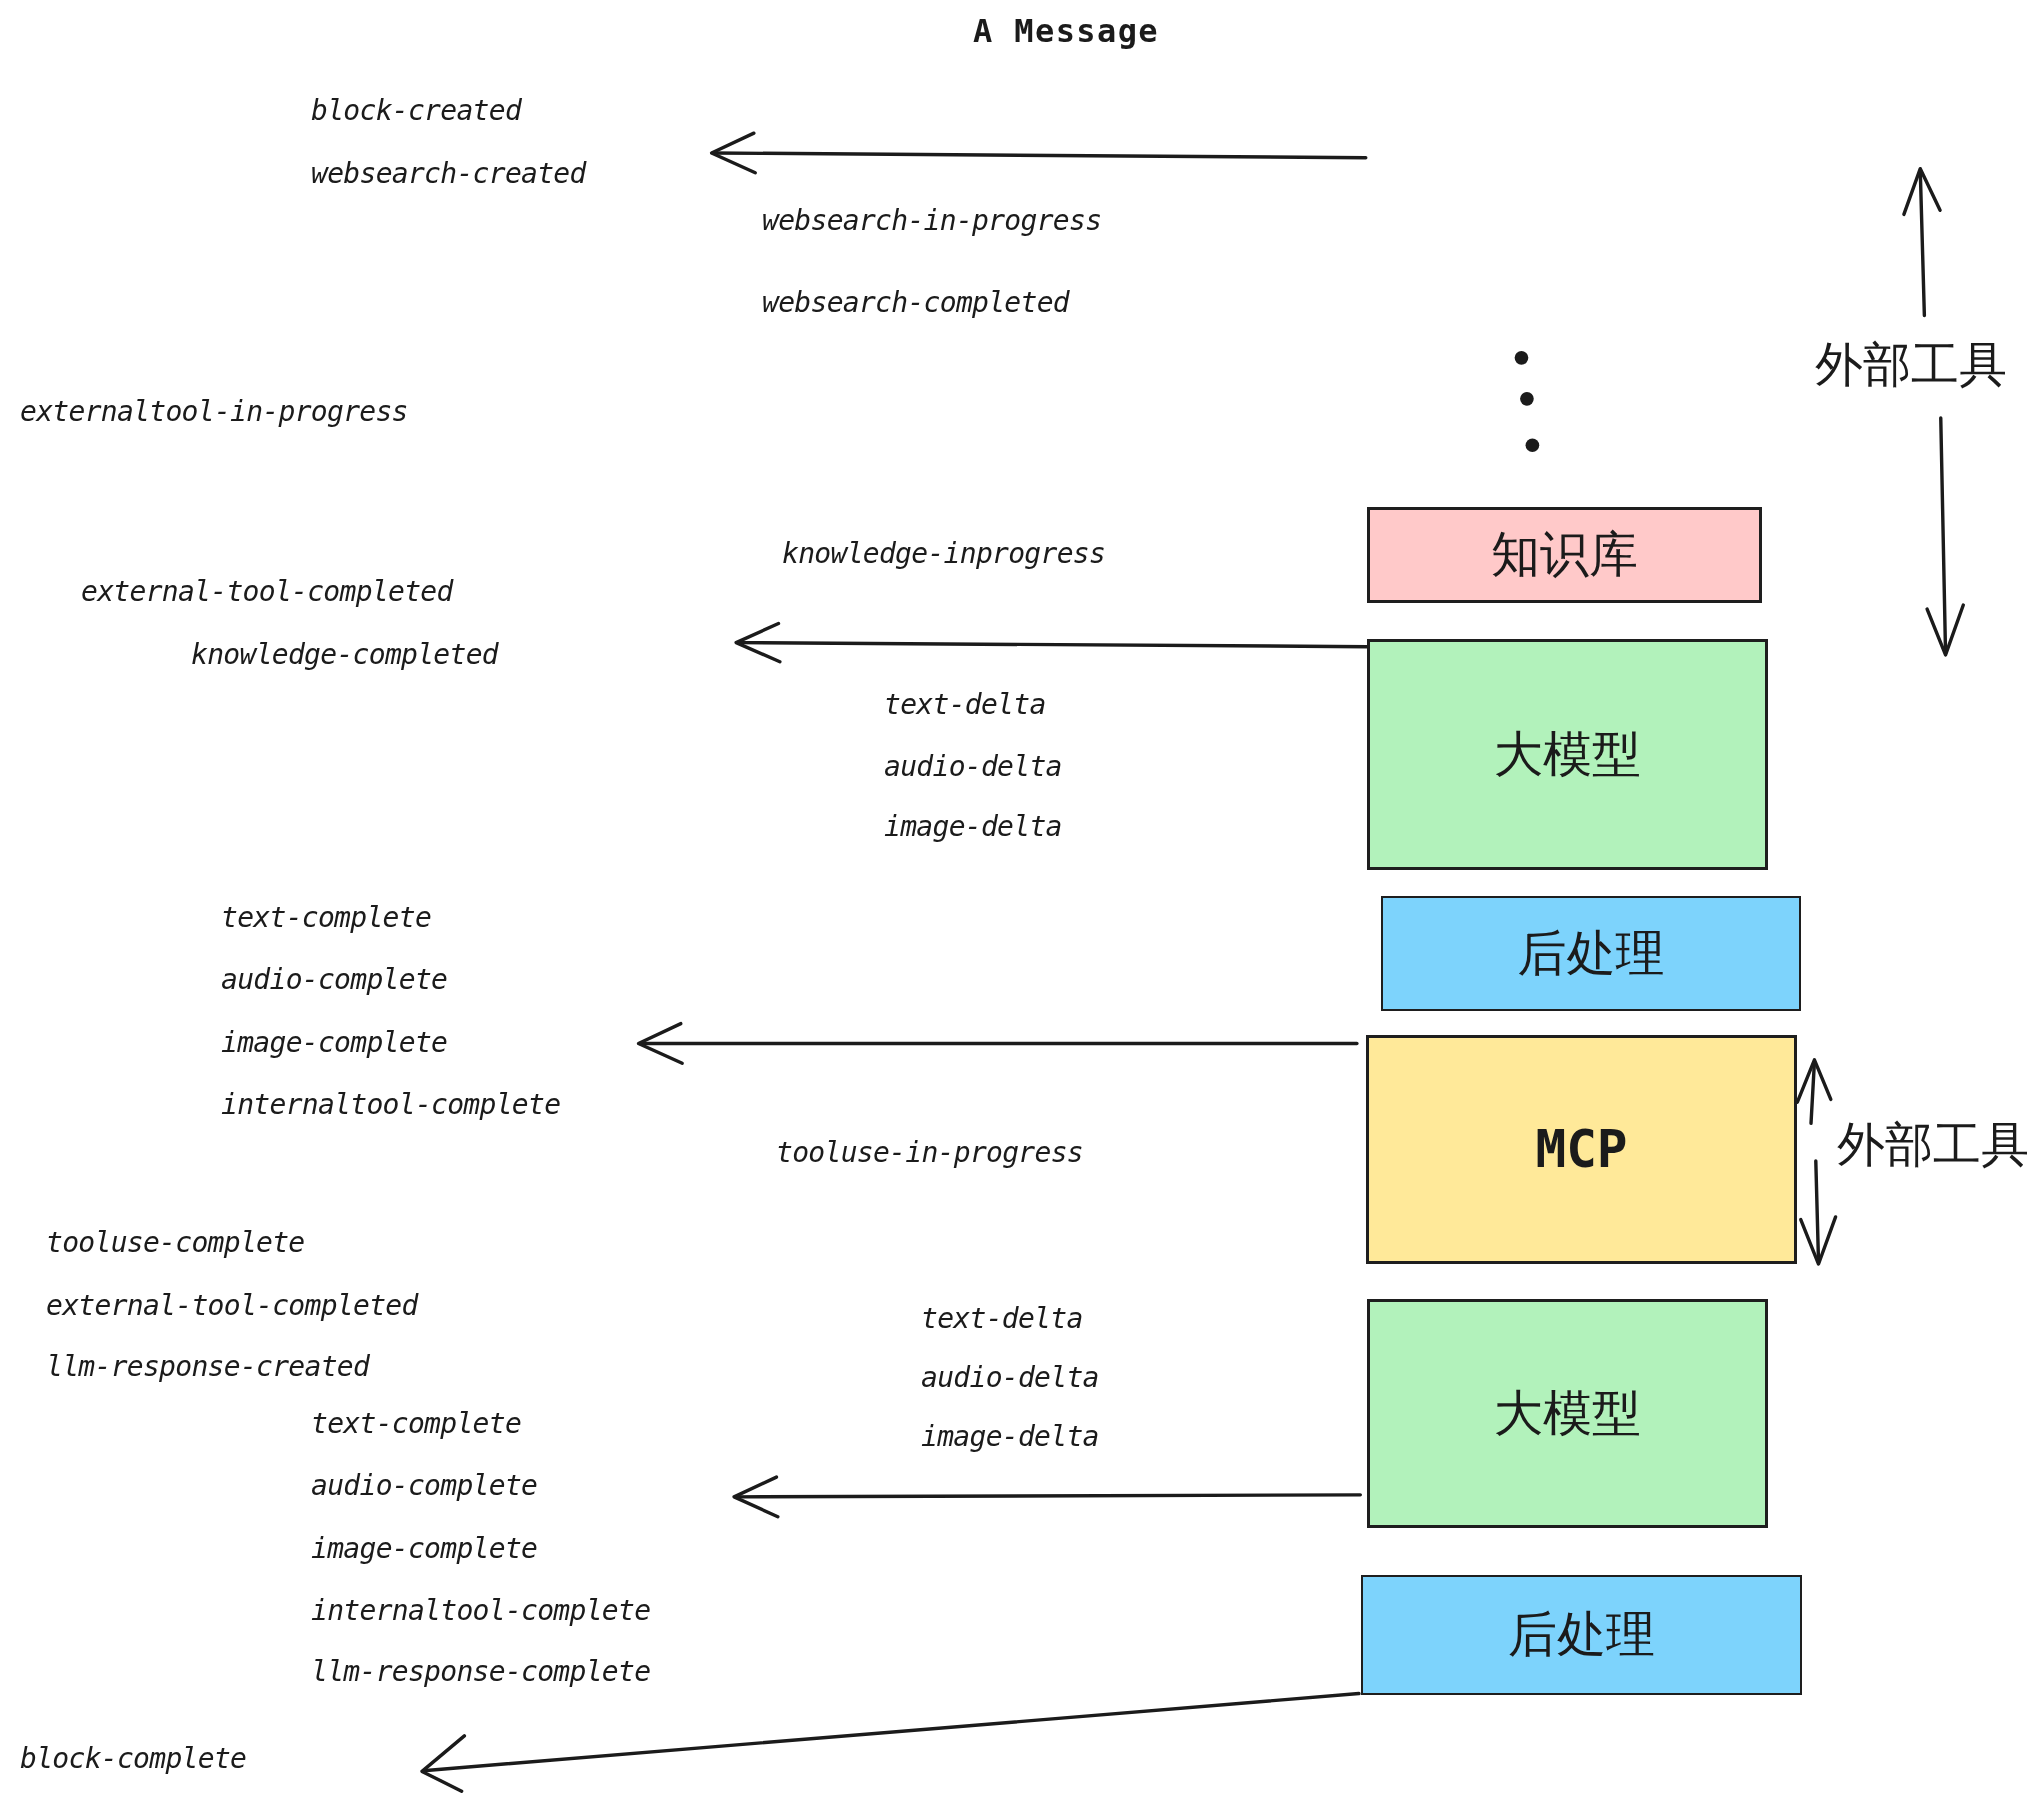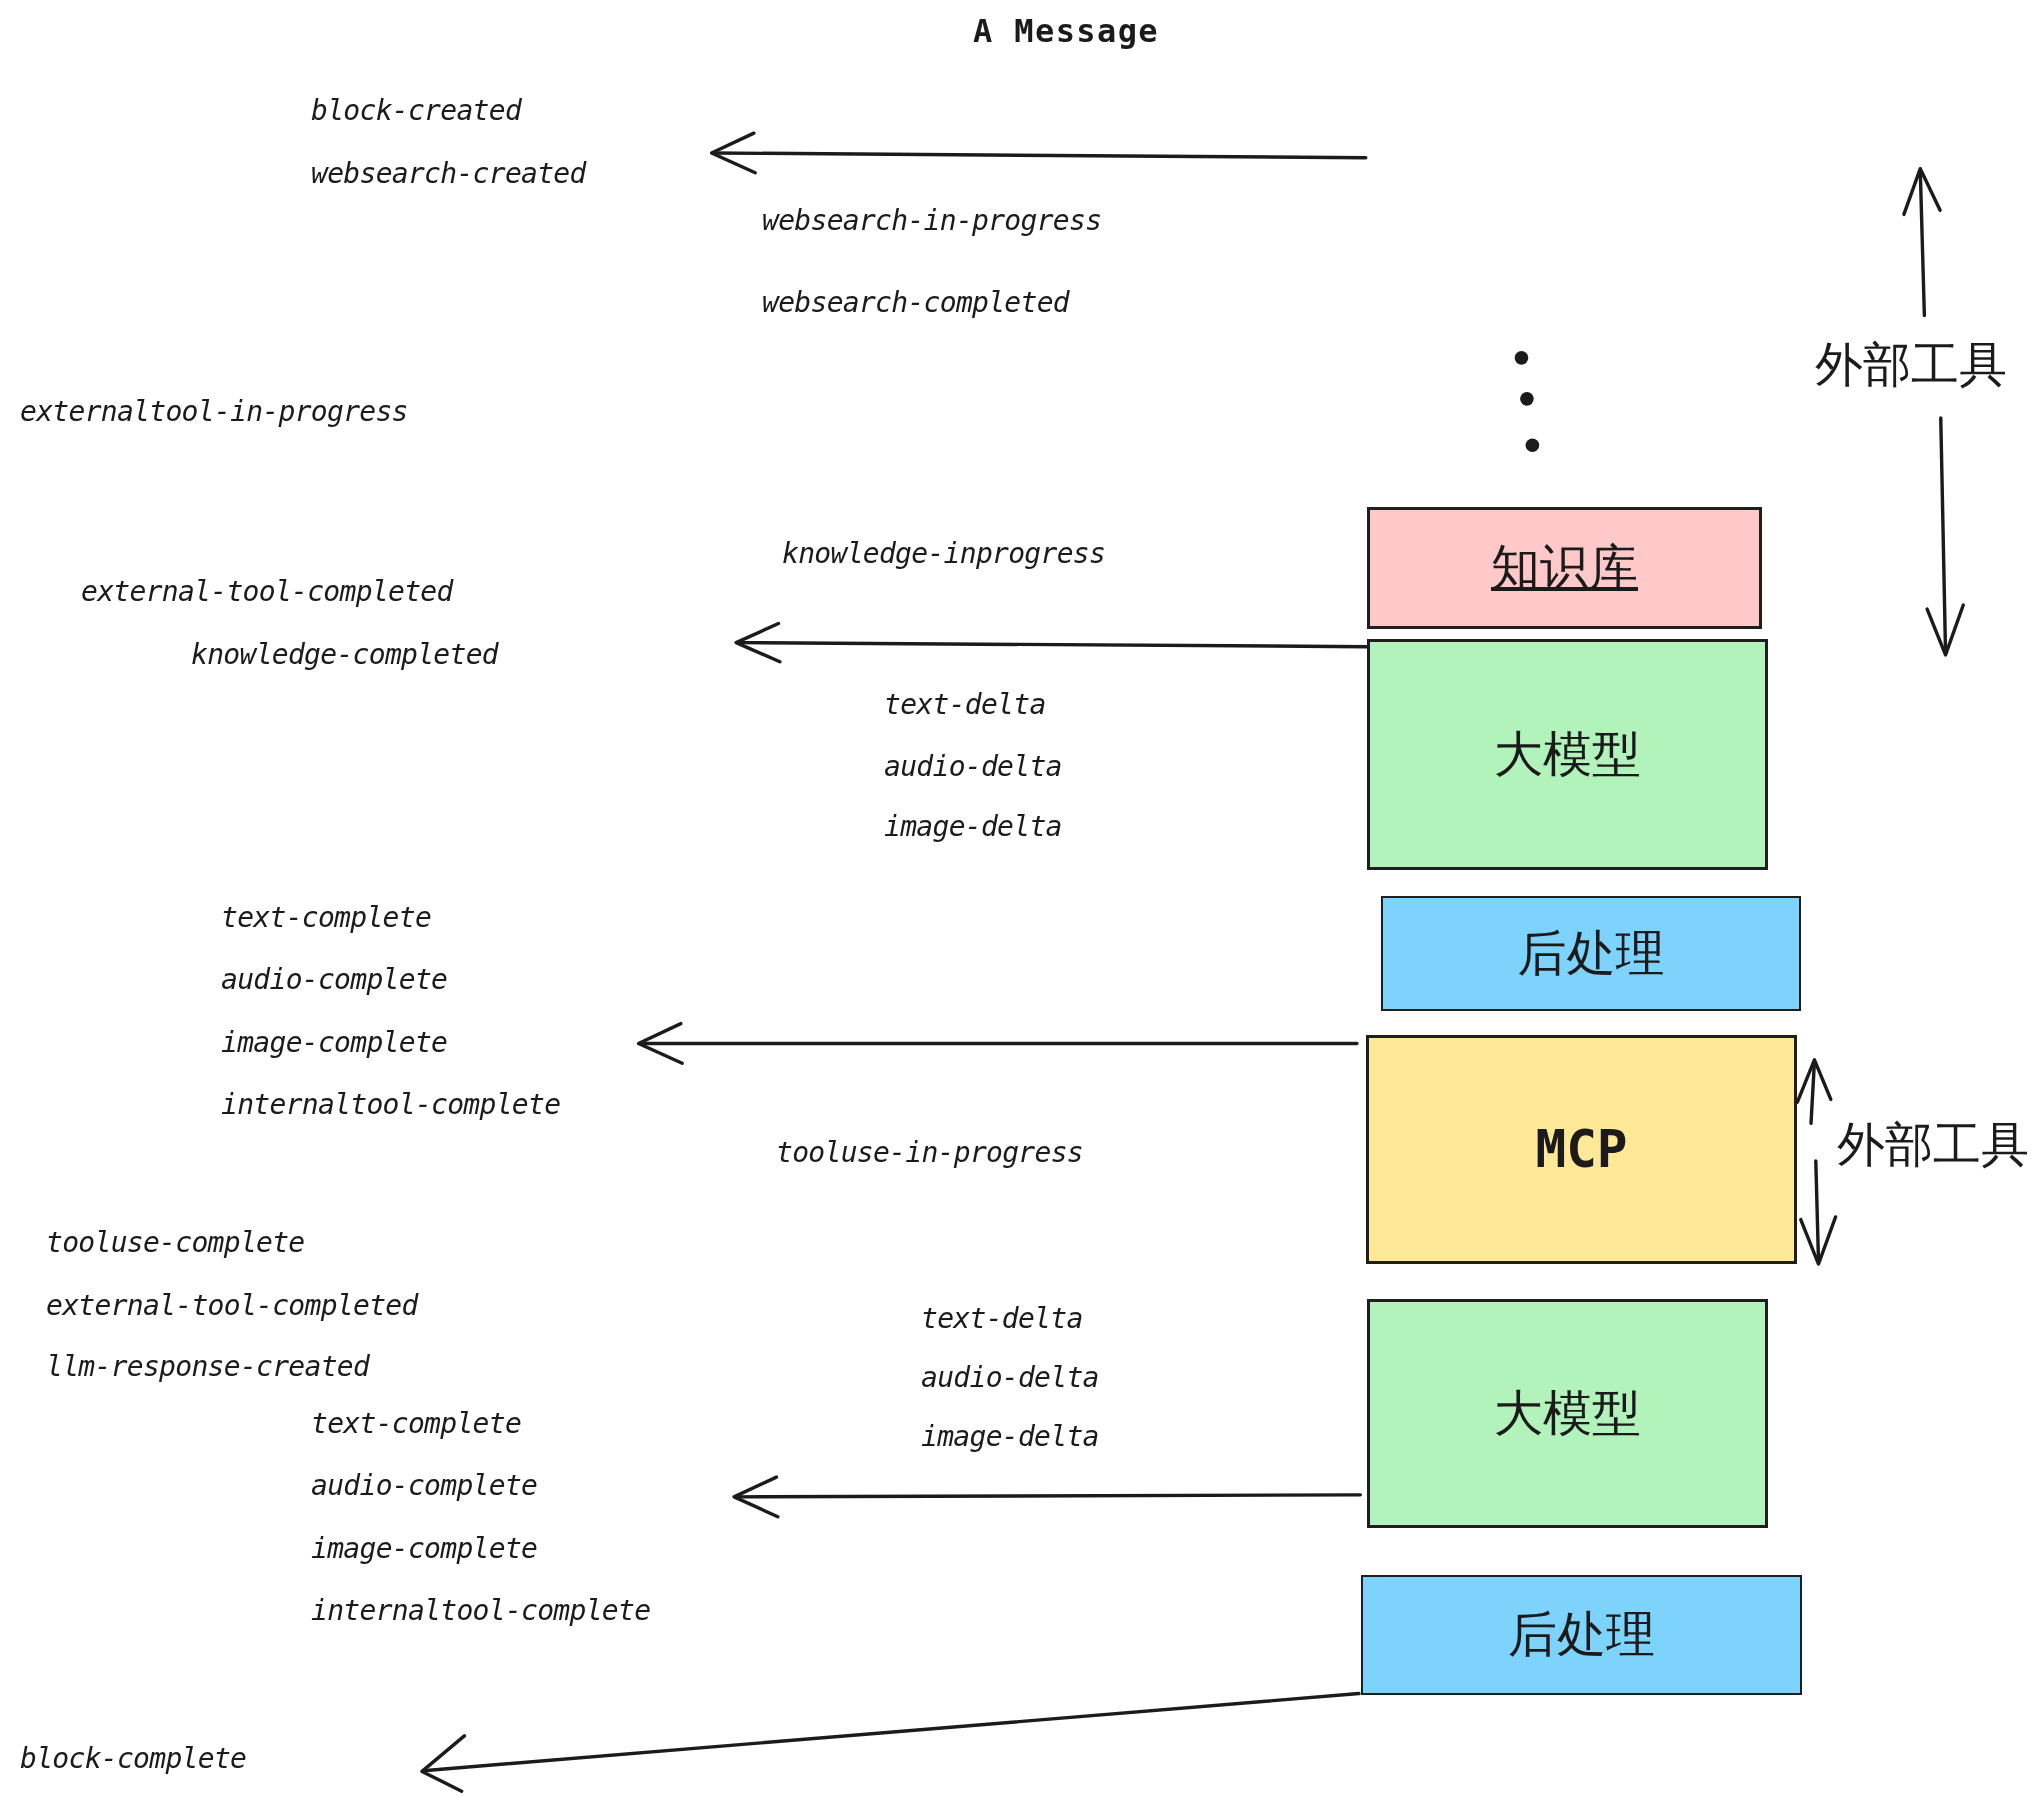--- a/index.html
+++ b/index.html
@@ -147,25 +147,26 @@
   <div class="evt" style="left:46px;top:1353px;">llm-response-created</div>
 
   <div class="evt" style="left:921px;top:1305px;">text-delta</div>
   <div class="evt" style="left:921px;top:1364px;">audio-delta</div>
   <div class="evt" style="left:921px;top:1423px;">image-delta</div>
 
   <div class="evt" style="left:311px;top:1410px;">text-complete</div>
   <div class="evt" style="left:311px;top:1472px;">audio-complete</div>
   <div class="evt" style="left:311px;top:1535px;">image-complete</div>
   <div class="evt" style="left:311px;top:1597px;">internaltool-complete</div>
+  <div class="evt" style="left:311px;top:1658px;">llm-response-complete</div>
 
   <div class="evt" style="left:20px;top:1745px;">block-complete</div>
 
 
-  <div class="box pink" style="left:1367px;top:507px;width:395px;height:122px;text-decoration:underline;">
+  <div class="box pink" style="left:1367px;top:507px;width:395px;height:96px;">
     <span class="box-label">知识库</span>
   </div>
 
   <div class="box green" style="left:1367px;top:639px;width:401px;height:231px;">
     <span class="box-label">大模型</span>
   </div>
 
   <div class="box white thin" style="left:1381px;top:896px;width:420px;height:115px;">
     <span class="box-label">后处理</span>
   </div>

